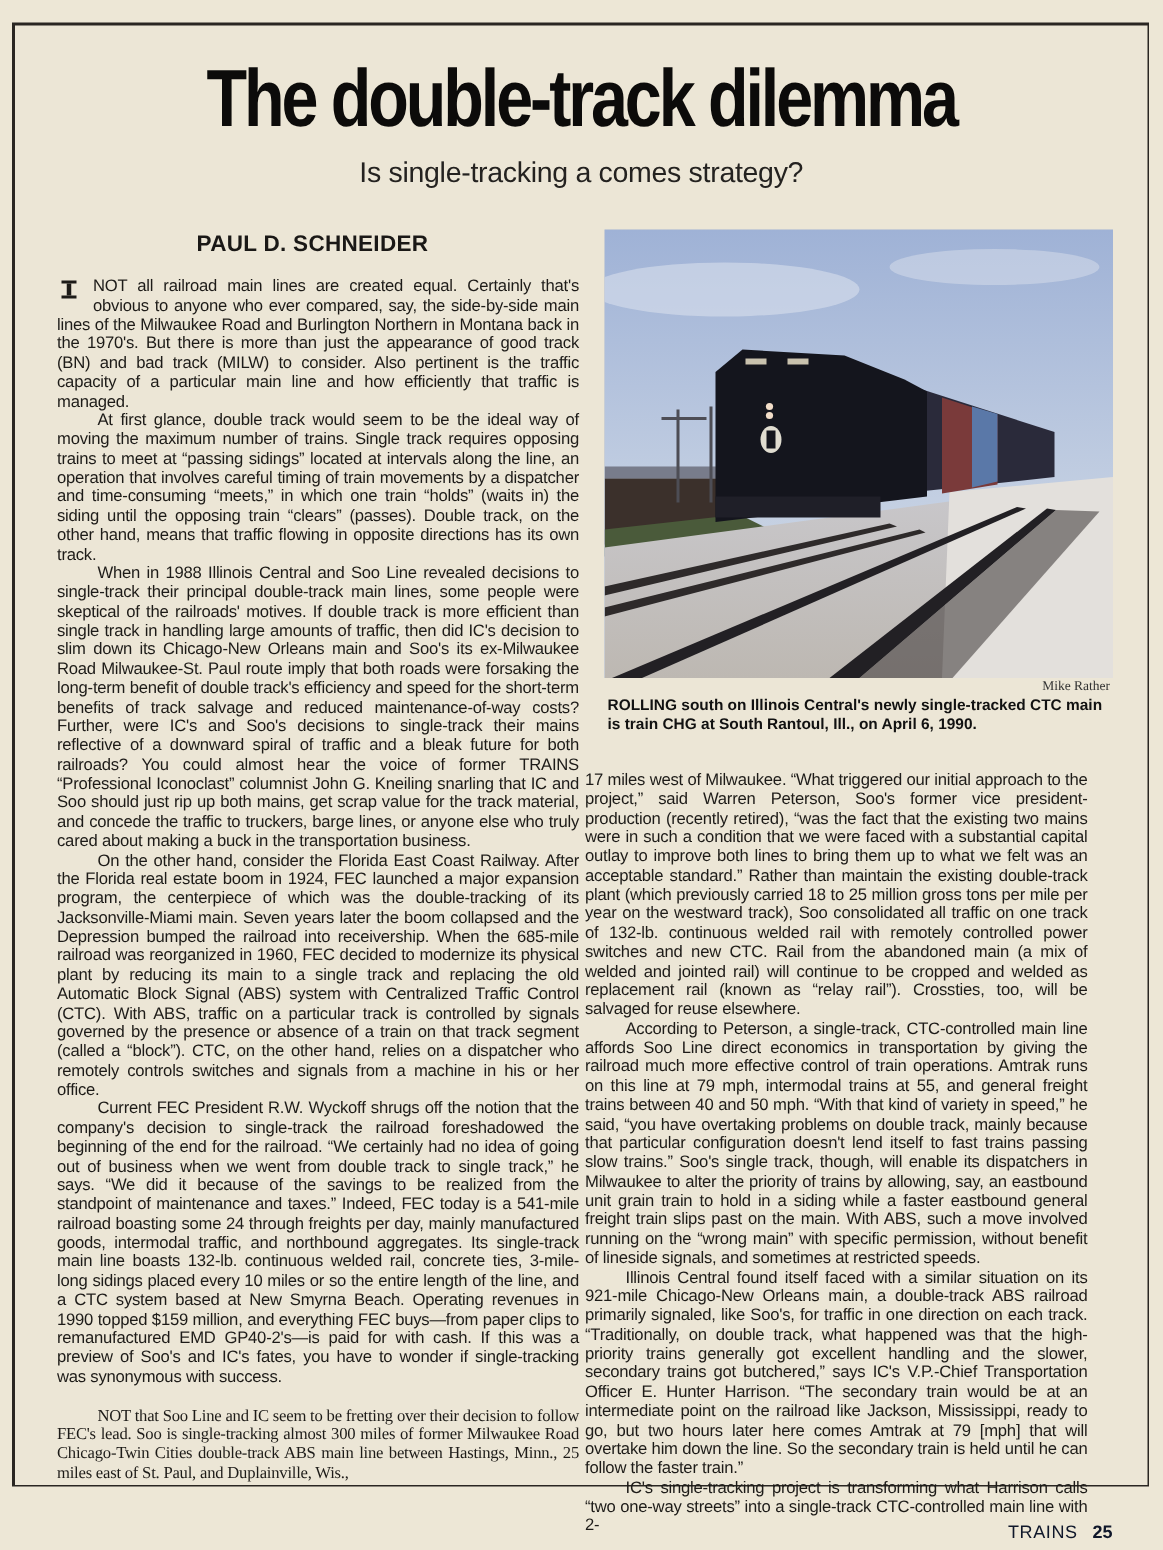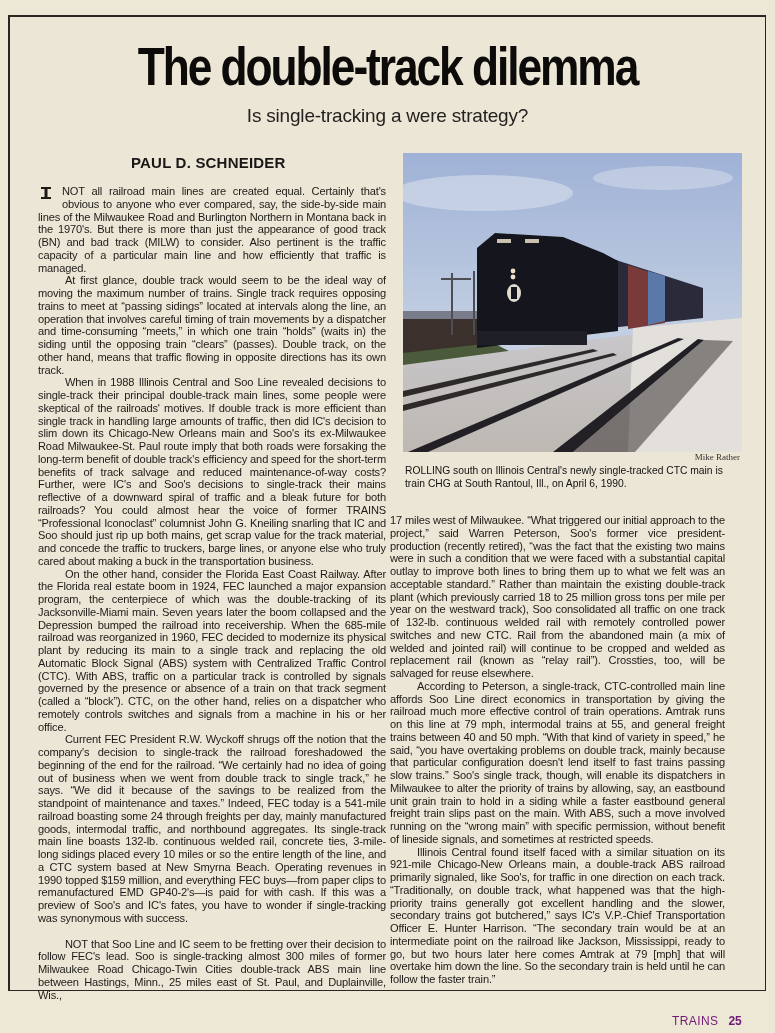--- a/index.html
+++ b/index.html
@@ -27,53 +27,53 @@
   .byline {
     position:absolute; left:131px; top:154px;
     font-weight:bold; font-size:15px; letter-spacing:0.2px; color:#1a1816;
   }
   .col {
     position:absolute; font-size:11.1px; line-height:12.75px;
     text-align:justify; color:#1d1b18; letter-spacing:-0.15px;
   }
   .col p { margin:0; text-indent:27px; }
   .col p.noindent { text-indent:0; }
-  .col p.gap { margin-top:13px; }
+  .col p.gap { margin-top:13px;font-family:Liberation Serif, serif; }
   .col-left { left:38px; top:185px; width:348px; }
   .col-right { left:390px; top:514px; width:335px; }
   .dropcap {
     float:left; width:20px; height:24px; margin:1px 6px 0 -2px;
     font-family:"Liberation Serif", serif; font-weight:bold; font-size:13px;
     line-height:13px; text-align:center;
   }
   .photo {
     position:absolute; left:403px; top:153px; width:339px; height:299px;
     overflow:hidden; background:#a9b8d2;
   }
   .credit {
     position:absolute; left:600px; top:452px; width:140px; text-align:right;
     font-family:"Liberation Serif", serif; font-size:9px; color:#333;
   }
   .caption {
     position:absolute; left:405px; top:465px; width:340px;
-    font-weight:normal; font-size:10.3px; line-height:12.5px; color:#111;
+    font-weight:bold; font-size:10.3px; line-height:12.5px; color:#111;
   }
   .folio {
-    position:absolute; top:1014px; left:672px; font-size:12px; color:#701a75;
+    position:absolute; top:1014px; left:672px; font-size:12px; color:#0f172a;
   }
   .folio .magname { letter-spacing:0.4px; }
   .folio .pagenum { font-weight:bold; margin-left:10px; }
 </style>
 </head>
 <body>
 
 <div class="frame"></div>
 
 <h1 class="title" style="margin:0;">The double-track dilemma</h1>
-<div class="subtitle">Is single-tracking a were strategy?</div>
+<div class="subtitle">Is single-tracking a comes strategy?</div>
 <div class="byline">PAUL D. SCHNEIDER</div>
 
 <div class="col col-left">
   <p class="noindent">
     <span class="dropcap">
       <svg width="14" height="14" viewBox="0 0 14 14">
         <rect x="2" y="1" width="10" height="2" fill="#1d1b18"></rect>
         <rect x="5.5" y="3" width="3" height="8" fill="#1d1b18"></rect>
         <rect x="2" y="11" width="10" height="2" fill="#1d1b18"></rect>
       </svg>
@@ -136,17 +136,18 @@
     <polygon points="170,299 301,187 330,188 232,299" fill="#3a3535" opacity="0.55"></polygon>
   </svg>
 </div>
 <div class="credit">Mike Rather</div>
 <div class="caption">ROLLING south on Illinois Central's newly single-tracked CTC main is train CHG at South Rantoul, Ill., on April 6, 1990.</div>
 
 <div class="col col-right">
   <p class="noindent">17 miles west of Milwaukee. “What triggered our initial approach to the project,” said Warren Peterson, Soo's former vice president-production (recently retired), “was the fact that the existing two mains were in such a condition that we were faced with a substantial capital outlay to improve both lines to bring them up to what we felt was an acceptable standard.” Rather than maintain the existing double-track plant (which previously carried 18 to 25 million gross tons per mile per year on the westward track), Soo consolidated all traffic on one track of 132-lb. continuous welded rail with remotely controlled power switches and new CTC. Rail from the abandoned main (a mix of welded and jointed rail) will continue to be cropped and welded as replacement rail (known as “relay rail”). Crossties, too, will be salvaged for reuse elsewhere.</p>
   <p>According to Peterson, a single-track, CTC-controlled main line affords Soo Line direct economics in transportation by giving the railroad much more effective control of train operations. Amtrak runs on this line at 79 mph, intermodal trains at 55, and general freight trains between 40 and 50 mph. “With that kind of variety in speed,” he said, “you have overtaking problems on double track, mainly because that particular configuration doesn't lend itself to fast trains passing slow trains.” Soo's single track, though, will enable its dispatchers in Milwaukee to alter the priority of trains by allowing, say, an eastbound unit grain train to hold in a siding while a faster eastbound general freight train slips past on the main. With ABS, such a move involved running on the “wrong main” with specific permission, without benefit of lineside signals, and sometimes at restricted speeds.</p>
   <p>Illinois Central found itself faced with a similar situation on its 921-mile Chicago-New Orleans main, a double-track ABS railroad primarily signaled, like Soo's, for traffic in one direction on each track. “Traditionally, on double track, what happened was that the high-priority trains generally got excellent handling and the slower, secondary trains got butchered,” says IC's V.P.-Chief Transportation Officer E. Hunter Harrison. “The secondary train would be at an intermediate point on the railroad like Jackson, Mississippi, ready to go, but two hours later here comes Amtrak at 79 [mph] that will overtake him down the line. So the secondary train is held until he can follow the faster train.”</p>
+  <p>IC's single-tracking project is transforming what Harrison calls “two one-way streets” into a single-track CTC-controlled main line with 2-</p>
 </div>
 
 <div class="folio">
   <span class="magname">TRAINS</span><span class="pagenum">25</span>
 </div>
 
 </body></html>

